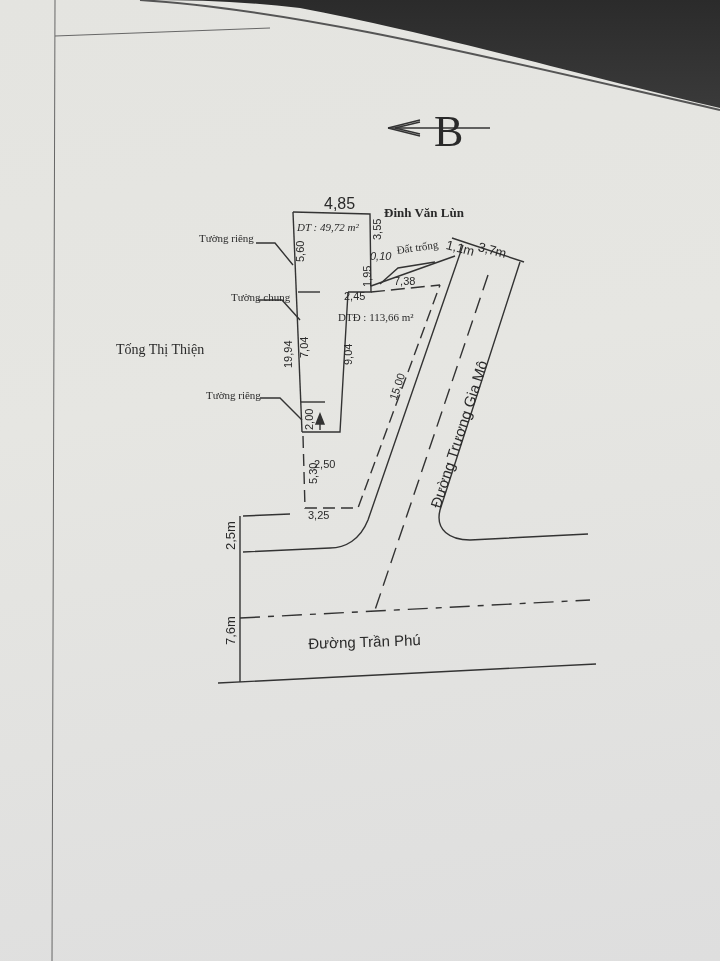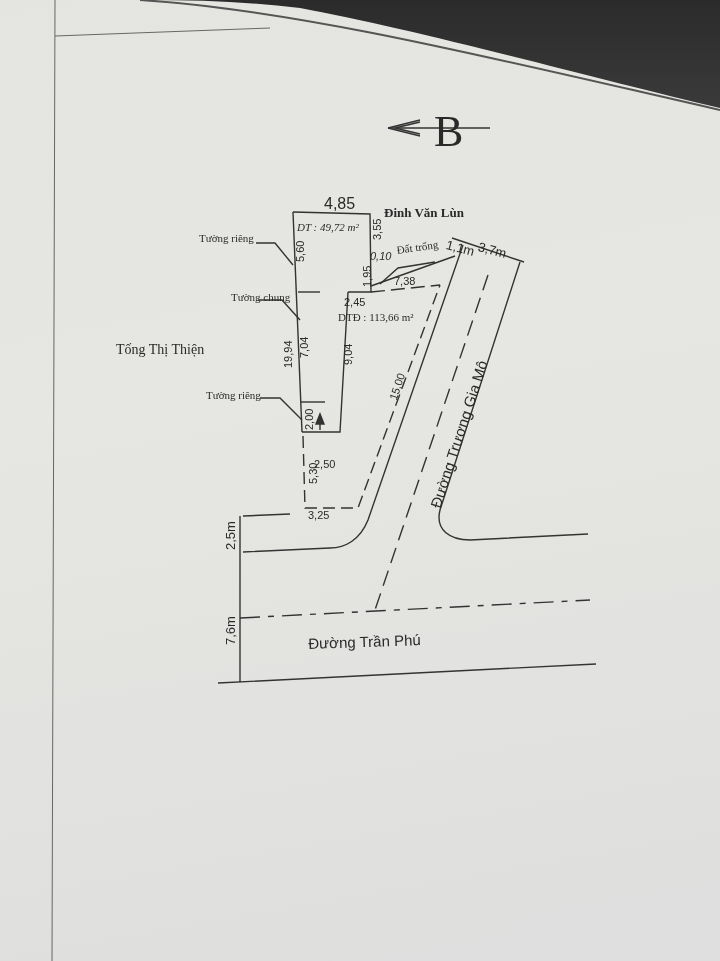--- a/index.html
+++ b/index.html
@@ -72,21 +72,21 @@
 </svg>
 
 <div class="t serif" style="left:434px;top:110px;font-size:44px;">B</div>
 
 <div class="t sans" style="left:324px;top:196px;font-size:16px;">4,85</div>
 <div class="t serif" style="left:297px;top:222px;font-size:11px;font-style:italic;">DT : 49,72 m²</div>
 <div class="t sans rot-90" style="left:372px;top:240px;font-size:11px;">3,55</div>
 <div class="t sans rot-90" style="left:295px;top:262px;font-size:11px;">5,60</div>
 <div class="t sans" style="left:370px;top:251px;font-size:11px;font-style:italic;">0,10</div>
 <div class="t sans rot-90" style="left:362px;top:287px;font-size:11px;">1,95</div>
-<div class="t sans" style="left:344px;top:297px;font-size:11px;">2,45</div>
+<div class="t sans" style="left:344px;top:291px;font-size:11px;">2,45</div>
 <div class="t sans" style="left:394px;top:276px;font-size:11px;">7,38</div>
 <div class="t serif" style="left:338px;top:312px;font-size:11px;">DTĐ : 113,66 m²</div>
 <div class="t sans rot-90" style="left:283px;top:368px;font-size:11px;">19,94</div>
 <div class="t sans rot-90" style="left:299px;top:358px;font-size:11px;">7,04</div>
 <div class="t sans rot-90" style="left:343px;top:365px;font-size:11px;">9,04</div>
 <div class="t sans rot-90" style="left:304px;top:430px;font-size:11px;">2,00</div>
 <div class="t sans" style="left:314px;top:459px;font-size:11px;">2,50</div>
 <div class="t sans rot-90" style="left:308px;top:484px;font-size:11px;">5,30</div>
 <div class="t sans" style="left:308px;top:510px;font-size:11px;text-align:right;">3,25</div>
 <div class="t sans" style="left:388px;top:398px;font-size:11px;transform-origin:left top;transform:rotate(-72deg);">15,00</div>

